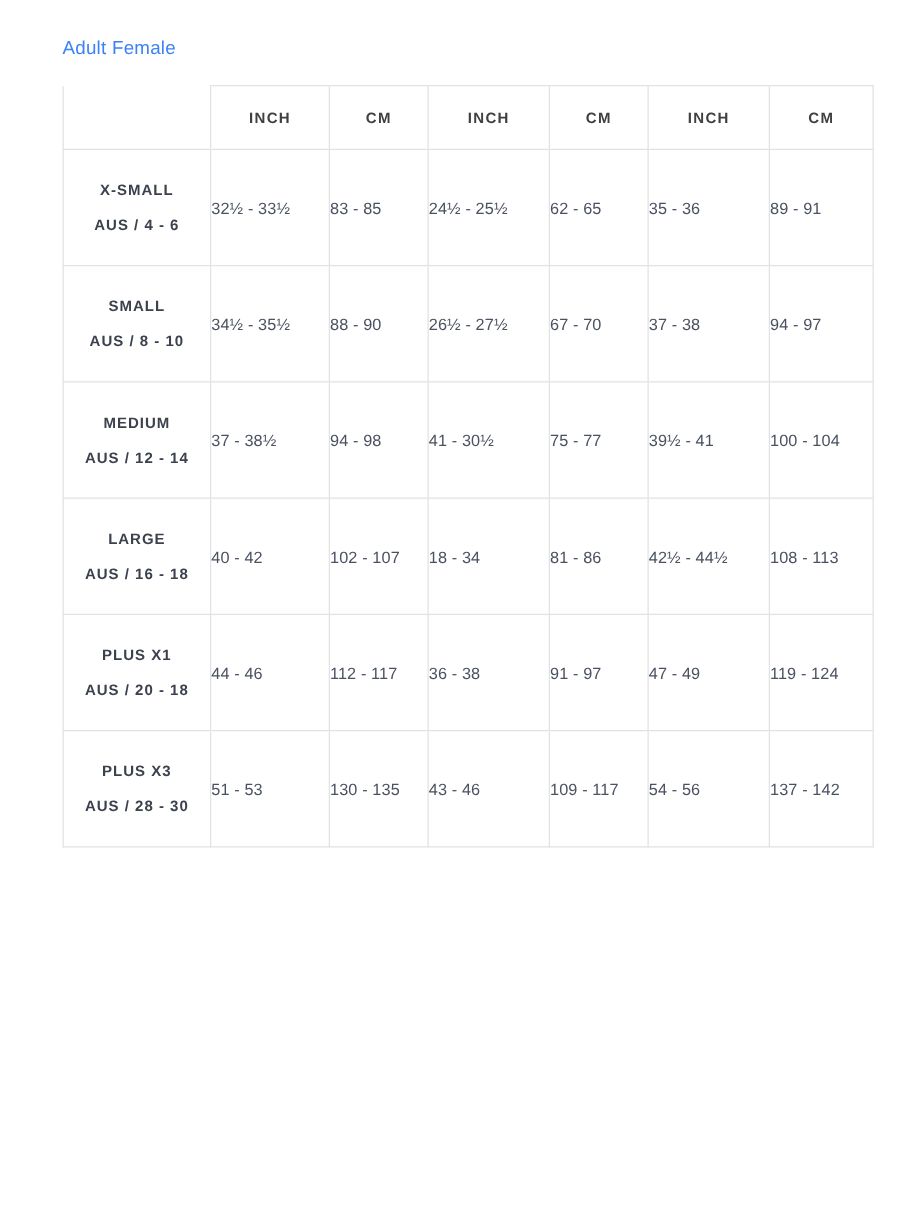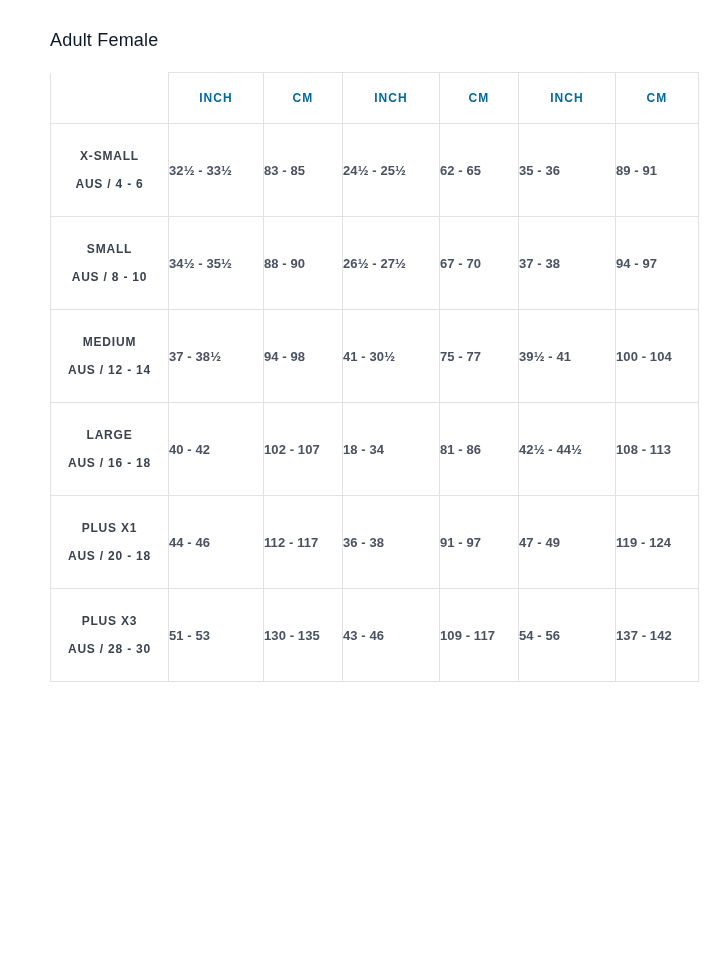--- a/index.html
+++ b/index.html
@@ -15,23 +15,23 @@
     -webkit-font-smoothing: antialiased;
   }
   .page {
     position: relative;
     width: 720px;
     height: 965px;
     box-sizing: border-box;
     padding: 30px 22px 0 50px;
   }
   .page-title {
-    font-size: 18px;
+    font-size: 15px;
     font-weight: 400;
-    color: #0f172a;
+    color: #3b82f6;
     letter-spacing: 0.2px;
     margin: 0 0 21px 0;
   }
   table.size-table {
     width: 648px;
     border-collapse: collapse;
     table-layout: fixed;
   }
   table.size-table th,
   table.size-table td {
@@ -53,41 +53,41 @@
     font-size: 12.5px;
     font-weight: 700;
     color: #3c424d;
     letter-spacing: 0.5px;
   }
   .unit-head {
     height: 50px;
     text-align: center;
     font-size: 12px;
     font-weight: 700;
-    color: #0369a1;
+    color: #404040;
     letter-spacing: 1.1px;
   }
   .blank-cell { border-bottom: none !important; }
   .blank-cell-2 { border-top: none !important; }
 
   .row-label {
     text-align: center;
     font-size: 12px;
     font-weight: 700;
     color: #3c424d;
     letter-spacing: 0.8px;
     line-height: 1.0;
     padding: 0 4px;
   }
   .row-label .l1 { display: block; margin-bottom: 16px; }
   .row-label .l2 { display: block; }
 
   td.value {
     font-size: 13px;
-    font-weight: 700;
+    font-weight: 400;
     color: #4a5160;
     padding-left: 13px;
     letter-spacing: 0.1px;
   }
   tr.data-row { height: 93px; }
 </style>
 </head>
 <body>
 
 <div class="page">

